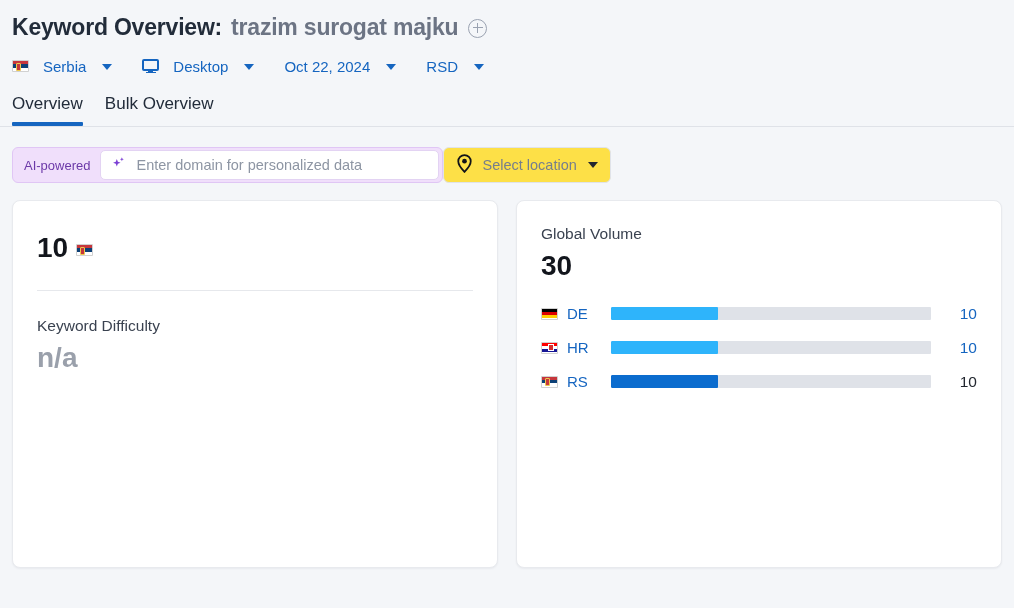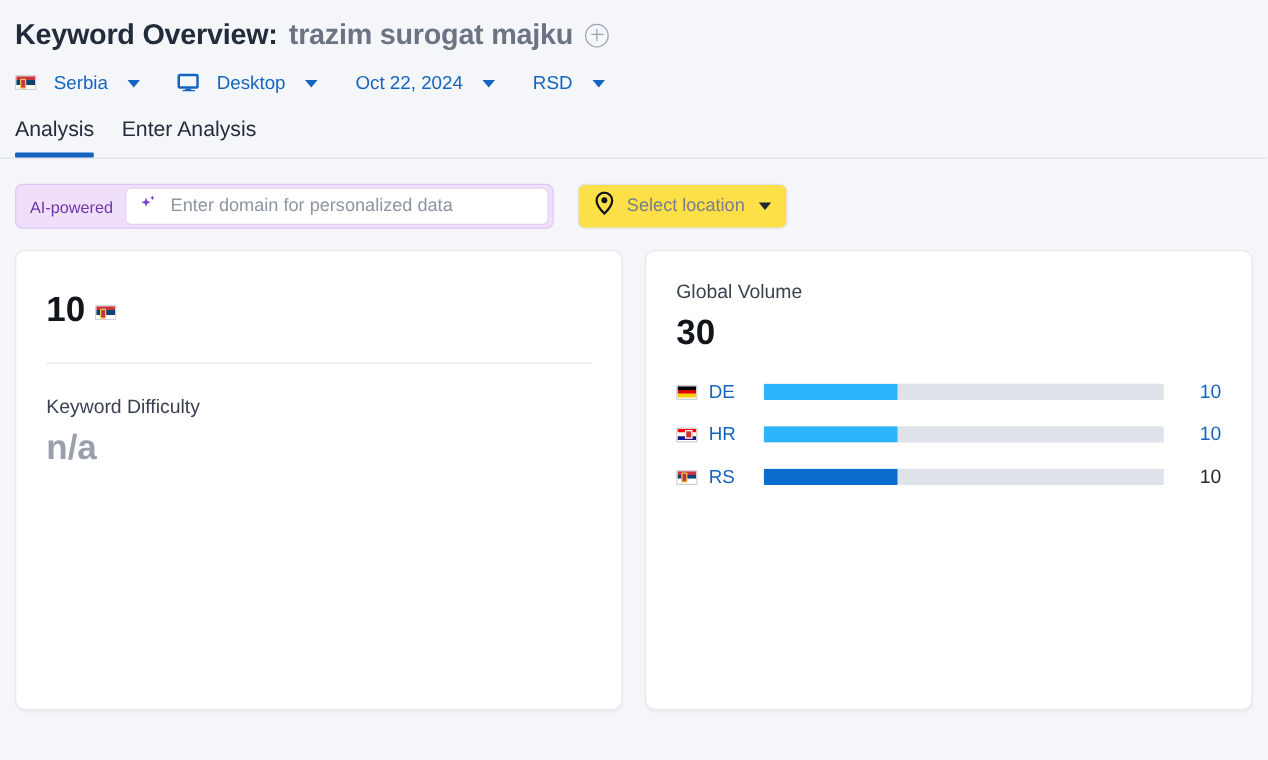--- a/index.html
+++ b/index.html
@@ -136,21 +136,21 @@
     left: 0; right: 0; bottom: 0;
     height: 4px;
     background: #1565c0;
     border-radius: 1px;
   }
   .tabs-rule {
     height: 1px; background: #dfe2e8; width: 100%;
   }
 
   
-  .search-row { display: flex; align-items: center; gap: 19px; padding: 20px 12px 0 12px; }
+  .search-row { display: flex; align-items: center; gap: 0; padding: 20px 12px 0 12px; }
 
   .ai-box {
     display: flex; align-items: center;
     background: #f0dffb;
     border: 1px solid #e0c6f5;
     border-radius: 6px;
     height: 36px;
     padding-left: 11px;
     padding-right: 3px;
   }
@@ -295,22 +295,22 @@
       <div class="filter-item">
         <span class="lbl">RSD</span>
         <span class="caret"></span>
       </div>
 
     </div>
   </div>
 
   <div class="tabs-wrap">
     <div class="tabs">
-      <div class="tab active">Analysis</div>
-      <div class="tab">Enter Analysis</div>
+      <div class="tab active">Overview</div>
+      <div class="tab">Bulk Overview</div>
     </div>
     <div class="tabs-rule"></div>
   </div>
 
   <div class="search-row">
 
     <div class="ai-box">
       <span class="ai-badge">AI-powered</span>
       <div class="ai-input-wrap">
         <span class="sparkle">

